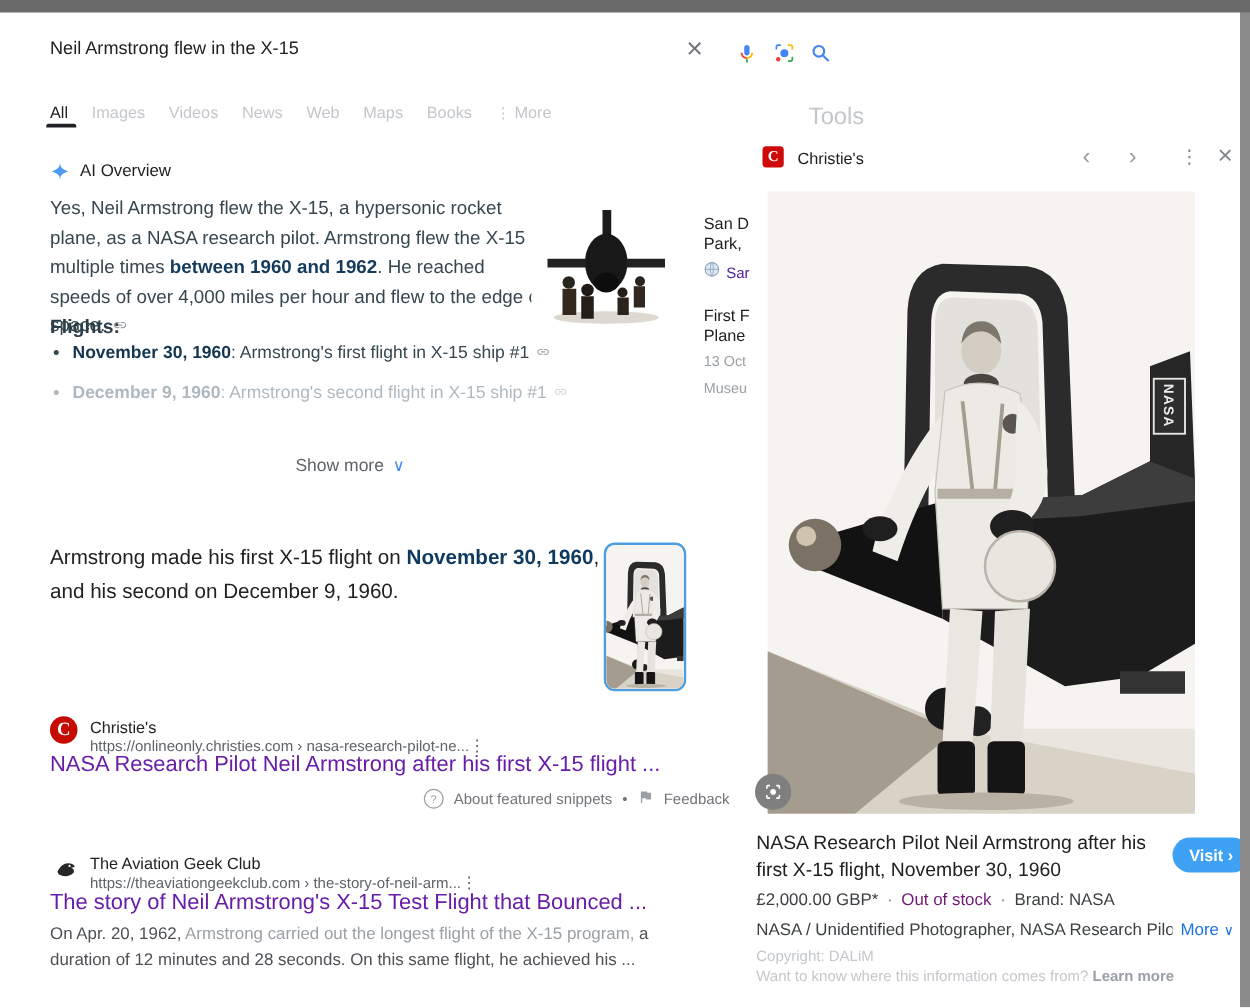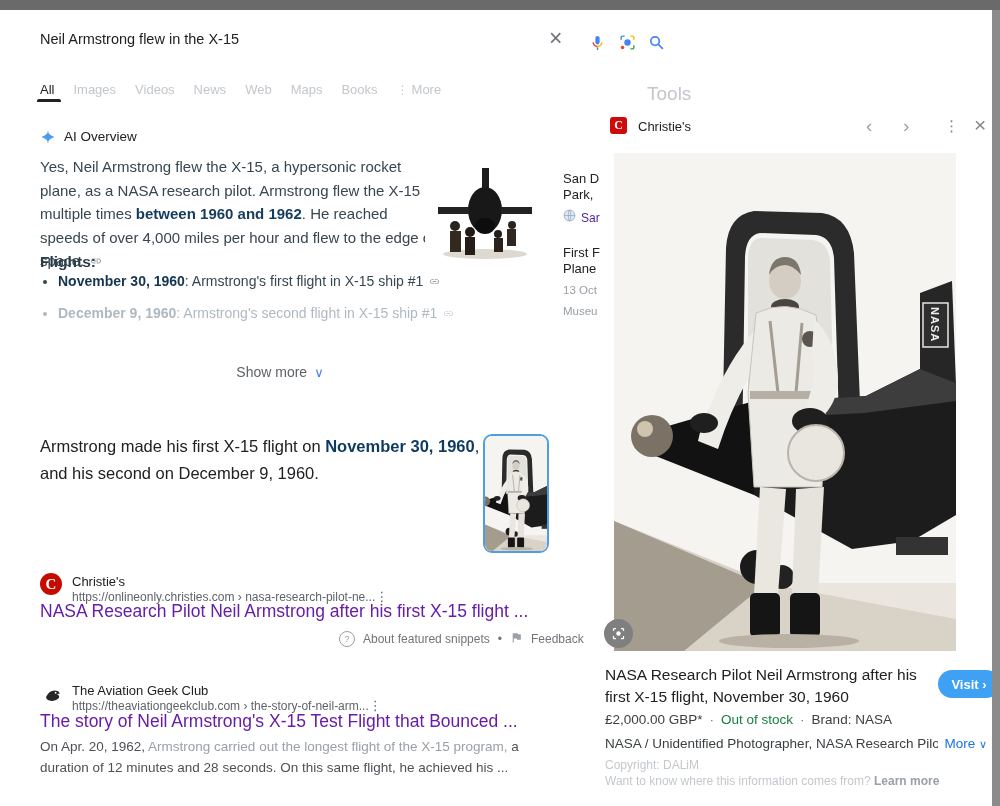--- a/index.html
+++ b/index.html
@@ -81,21 +81,21 @@
   .p-next{left:303px;top:11px;font-size:19px;}
   .p-dots{left:344px;top:13px;font-size:15px;color:#80868b;}
   .p-close{left:374px;top:9px;font-size:21px;color:#80868b;}
   .p-photo{left:14px;top:48px;width:342px;height:498px;cursor:pointer;}
   .lens-btn{left:4px;top:514px;width:29px;height:29px;border-radius:50%;background:#7f7f7f;
             display:flex;align-items:center;justify-content:center;cursor:pointer;}
   .p-title{left:5px;top:559px;width:330px;font-size:15.5px;line-height:21.5px;color:#202124;}
   .visit-btn{left:338px;top:565px;width:62px;height:28px;border-radius:15px;background:#3fa1f4;color:#fff;
              font-size:13px;font-weight:600;display:flex;align-items:center;justify-content:center;cursor:pointer;}
   .p-price-row{left:5px;top:607px;font-size:13.5px;color:#3c4043;display:flex;gap:7px;align-items:center;}
-  .p-stock{color:#15803d;}
+  .p-stock{color:#701a75;}
   .p-dotsep{color:#70757a;}
   .p-attr-row{left:5px;top:631px;width:382px;font-size:13.5px;color:#3c4043;display:flex;gap:6px;}
   .p-attr{white-space:nowrap;overflow:hidden;}
   .p-more{color:#1a73e8;cursor:pointer;white-space:nowrap;}
   .p-more .chev{font-size:11px;}
   .p-copy{left:5px;top:653px;font-size:12px;color:#c4c8cc;}
   .p-info{left:5px;top:669px;font-size:12px;color:#c4c8cc;}
   .p-learn{color:#9aa0a6;font-weight:bold;cursor:pointer;}
 </style>
 </head>

